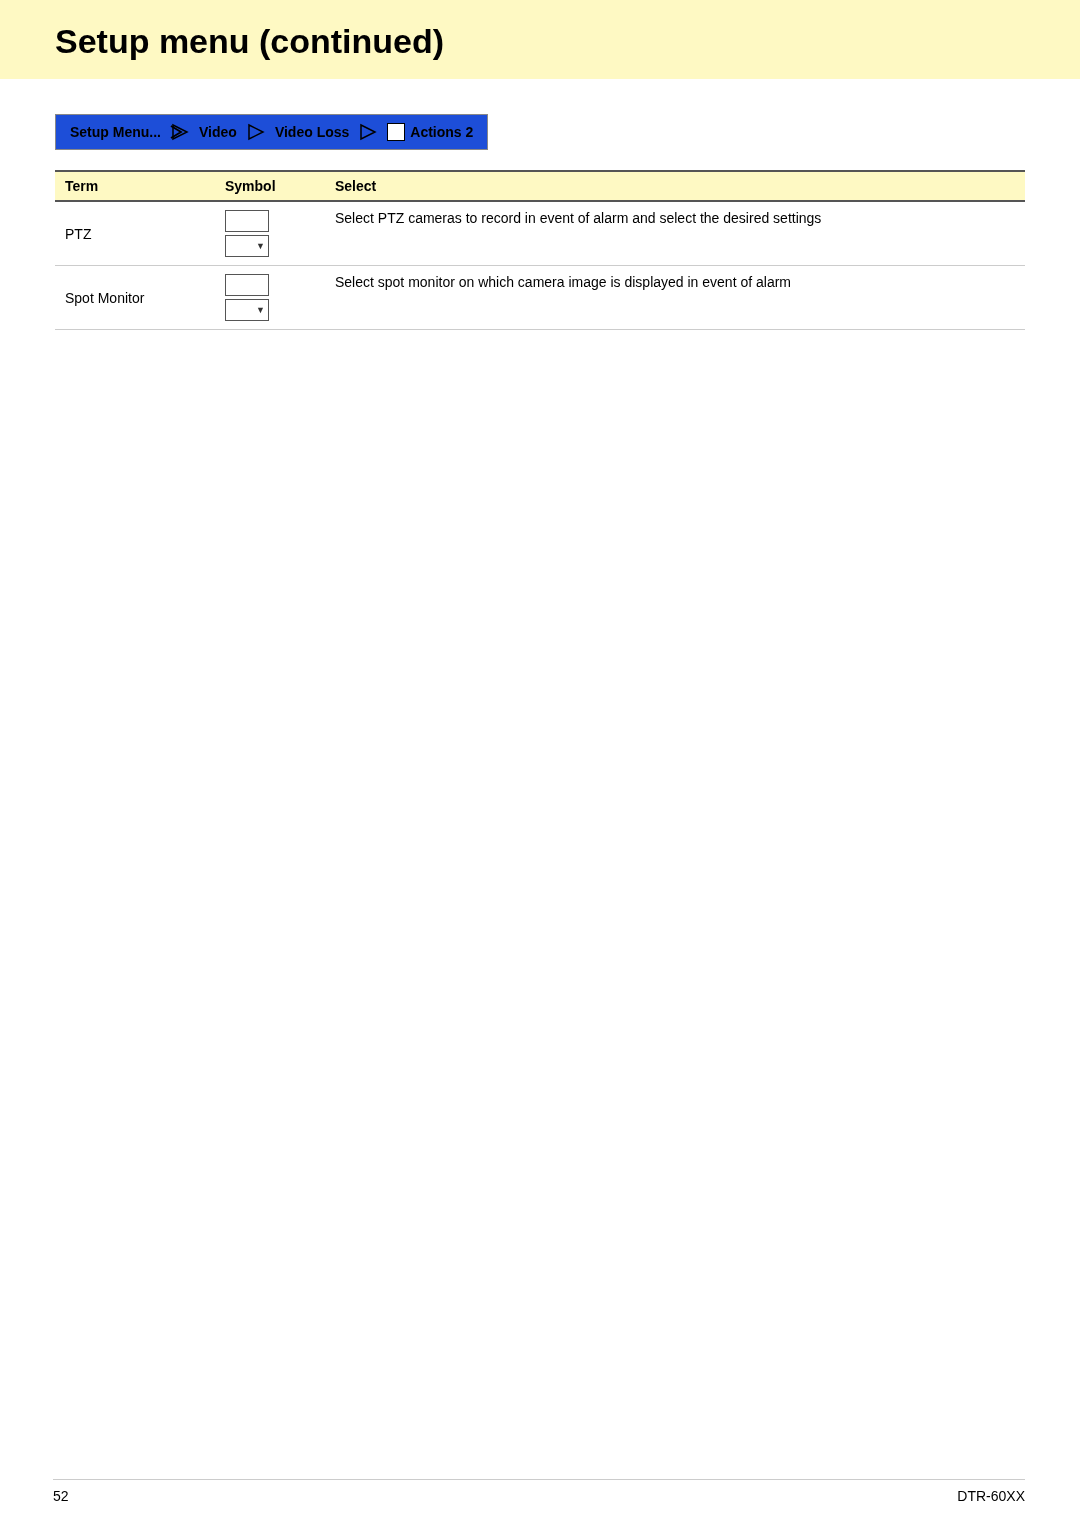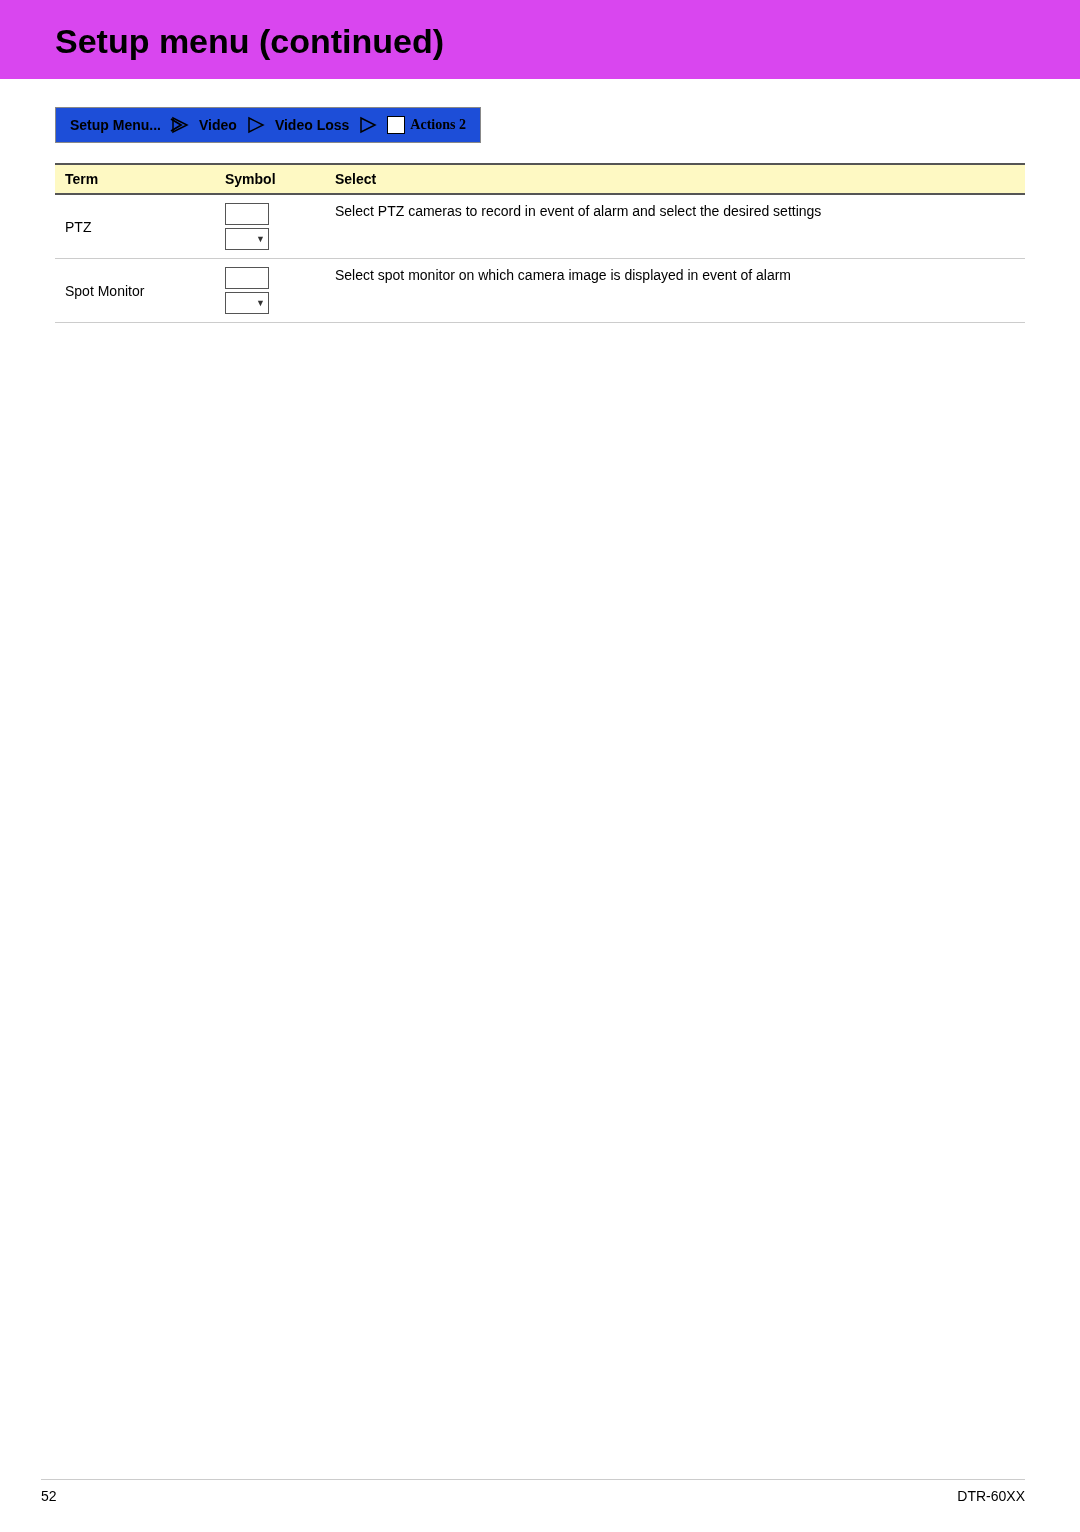--- a/index.html
+++ b/index.html
@@ -8,23 +8,23 @@
       width: 1080px;
       min-height: 1532px;
       background: #ffffff;
       font-family: Arial, Helvetica, sans-serif;
       font-size: 15px;
       color: #000000;
       position: relative;
     }
 
     .page-header {
-      background: #d946ef;
+      background: #fef9c3;
       padding: 22px 29px 18px 55px;
-      margin-bottom: 0;
+      margin-bottom: 7px;
     }
 
     .page-title {
       font-size: 34px;
       font-weight: bold;
       color: #000;
     }
 
     .page-content {
       padding: 28px 55px 60px 55px;
@@ -58,21 +58,20 @@
       width: 22px;
       height: 18px;
     }
 
     .breadcrumb-last {
       display: flex;
       align-items: center;
       gap: 5px;
       font-weight: bold;
       font-size: 14px;
-      font-family: Liberation Serif, serif;
     }
 
     .breadcrumb-last .doc-icon {
       width: 18px;
       height: 18px;
       border: 1.5px solid #000;
       display: inline-block;
       vertical-align: middle;
       background: #fff;
     }
@@ -155,21 +154,21 @@
     .symbol-dropdown .box-with-arrow .drop-arrow {
       font-size: 9px;
       color: #333;
       line-height: 1;
     }
 
     
     .page-footer {
       position: absolute;
       bottom: 28px;
-      left: 41px;
+      left: 53px;
       right: 55px;
       display: flex;
       justify-content: space-between;
       align-items: center;
       font-size: 14px;
       color: #000;
       border-top: 1px solid #ccc;
       padding-top: 8px;
     }
   </style>

